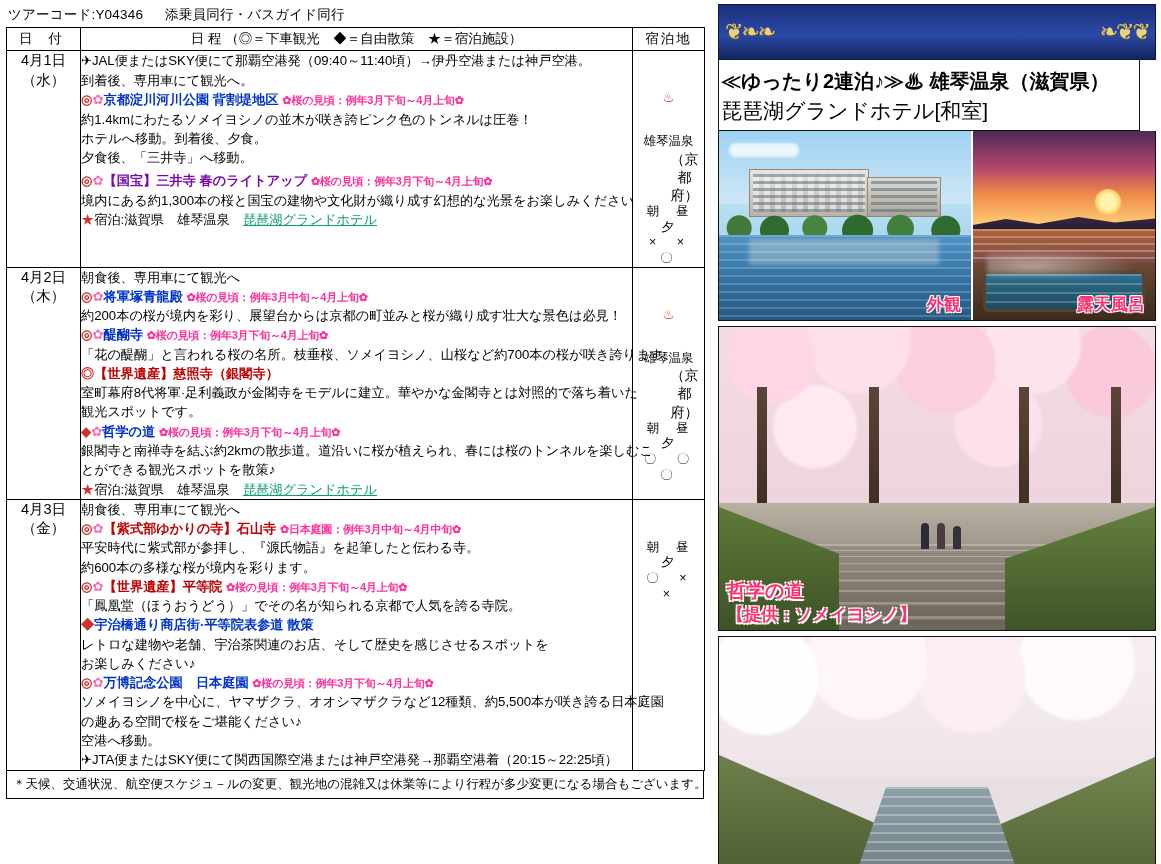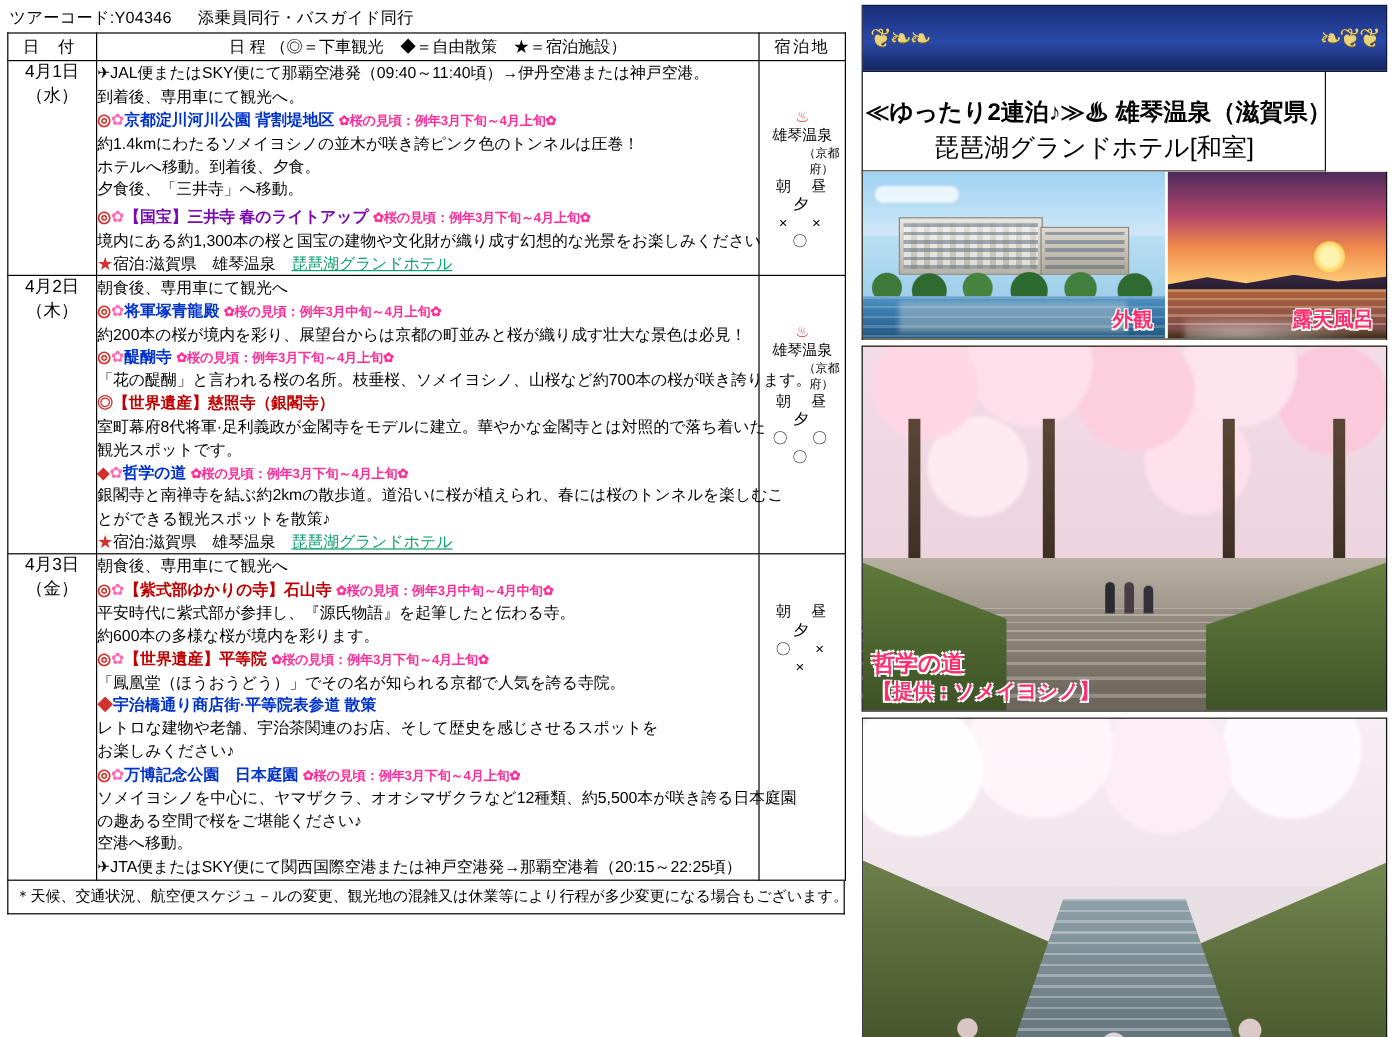--- a/index.html
+++ b/index.html
@@ -67,22 +67,22 @@
     font-size:12px;
     line-height:1.3;
     position:relative;
   }
   .hotel-inner {
     display:flex; flex-direction:column; justify-content:space-between;
     height:100%;
   }
   .hotel-top { padding-top:40px; }
   .hotel-onsen-icon { color:#d2322d; font-size:13px; line-height:1.1; }
-  .hotel-name { font-size:12.5px; }
-  .hotel-pref { font-size:10px;margin-left:32px; }
+  .hotel-name { font-size:12.5px;margin-top:28px; }
+  .hotel-pref { font-size:14px;margin-left:32px; }
   .meals {
     font-size:12.5px;
     letter-spacing:2px;
     line-height:1.25;
   }
   .meals .row2 { letter-spacing:4px; }
 
   
   .ln { line-height:1.46; font-size:13.2px; white-space:nowrap; }
   .mk-circle { color:#d2322d; font-weight:bold; }
@@ -141,38 +141,37 @@
     letter-spacing:6px;
     color:#fff;
     text-shadow:
       2px 2px 0 #b8860b, -1px -1px 0 #b8860b,
       1px -1px 0 #b8860b, -1px 1px 0 #b8860b,
       0 0 6px rgba(255,220,120,.9);
   }
 
   
   .hotel-head {
-    width:387px;
+    width:422px;
     border:1px solid #111;
     border-top:none;
     background:#fff;
-    padding:20px 2px 5px 2px;
-    text-align:center;
+    padding:8px 2px 5px 2px;
   }
   .hh-l1 { font-size:20px; font-weight:bold; letter-spacing:0px; white-space:nowrap; }
   .hh-l2 { font-size:21px; font-weight:normal; margin-top:2px; white-space:nowrap; }
 
   
   .photo-pair {
     position:relative;
-    width:438px; height:140px;
+    width:438px; height:190px;
     border:1px solid #111;
     border-top:none;
     display:flex;
-    background:#fef9c3;
+    background:#0f172a;
     overflow:hidden;
     font-family:Liberation Serif, serif;
   }
   .ph { position:relative; height:100%; overflow:hidden; }
   .ph.left-ph { width:252px; }
   .ph.right-ph { width:184px; border-left:2px solid #fff; }
 
   
   .exterior {
     position:absolute; inset:0;
@@ -480,21 +479,21 @@
               </div>
             </td>
           </tr>
           <tr>
             <td class="date-cell">
               <div>4月3日</div>
               <div>（金）</div>
             </td>
             <td class="body-cell">
               <div class="ln">朝食後、専用車にて観光へ</div>
-              <div class="ln"><span class="mk-circle">◎</span><span class="blossom">✿</span><span class="title-red">【紫式部ゆかりの寺】石山寺</span>  <span class="sakura-note">✿桜の見頃：例年3月中旬～4月中旬✿</span></div>
+              <div class="ln"><span class="mk-circle">◎</span><span class="blossom">✿</span><span class="title-red">【紫式部ゆかりの寺】石山寺</span>  <span class="sakura-note">✿日本庭園：例年3月中旬～4月中旬✿</span></div>
               <div class="ln">平安時代に紫式部が参拝し、『源氏物語』を起筆したと伝わる寺。</div>
               <div class="ln">約600本の多様な桜が境内を彩ります。</div>
               <div class="ln"><span class="mk-circle">◎</span><span class="blossom">✿</span><span class="title-red">【世界遺産】平等院</span>  <span class="sakura-note">✿桜の見頃：例年3月下旬～4月上旬✿</span></div>
               <div class="ln">「鳳凰堂（ほうおうどう）」でその名が知られる京都で人気を誇る寺院。</div>
               <div class="ln"><span class="mk-dia">◆</span><span class="title-blue">宇治橋通り商店街·平等院表参道 散策</span></div>
               <div class="ln">レトロな建物や老舗、宇治茶関連のお店、そして歴史を感じさせるスポットを</div>
               <div class="ln">お楽しみください♪</div>
               <div class="ln"><span class="mk-circle">◎</span><span class="blossom">✿</span><span class="title-blue">万博記念公園　日本庭園</span>  <span class="sakura-note">✿桜の見頃：例年3月下旬～4月上旬✿</span></div>
               <div class="ln">ソメイヨシノを中心に、ヤマザクラ、オオシマザクラなど12種類、約5,500本が咲き誇る日本庭園</div>
               <div class="ln">の趣ある空間で桜をご堪能ください♪</div>

